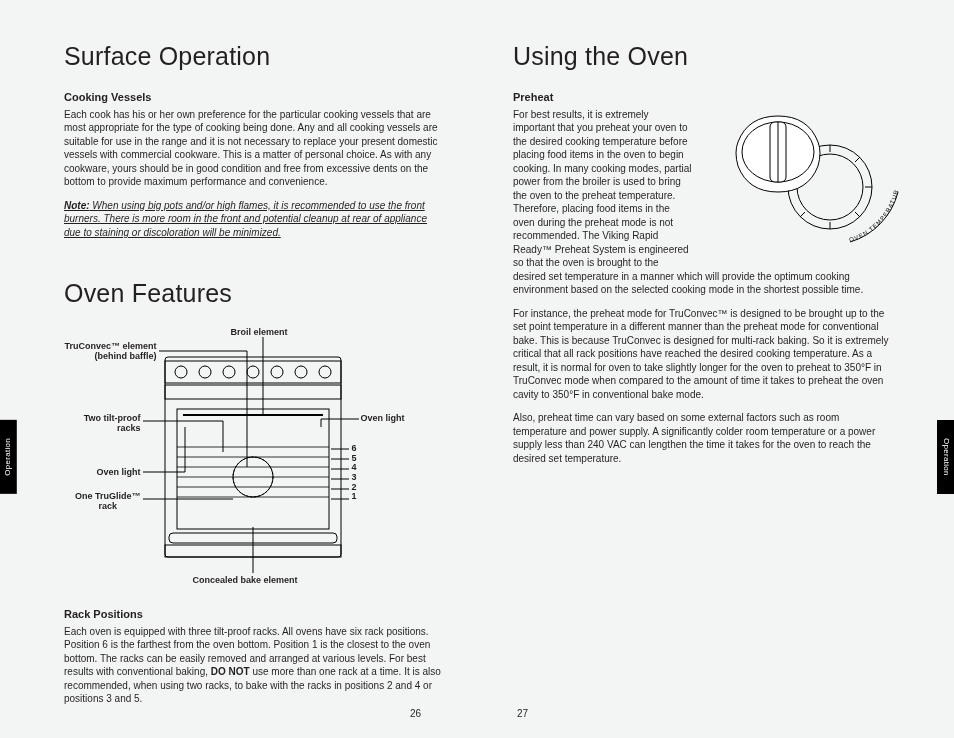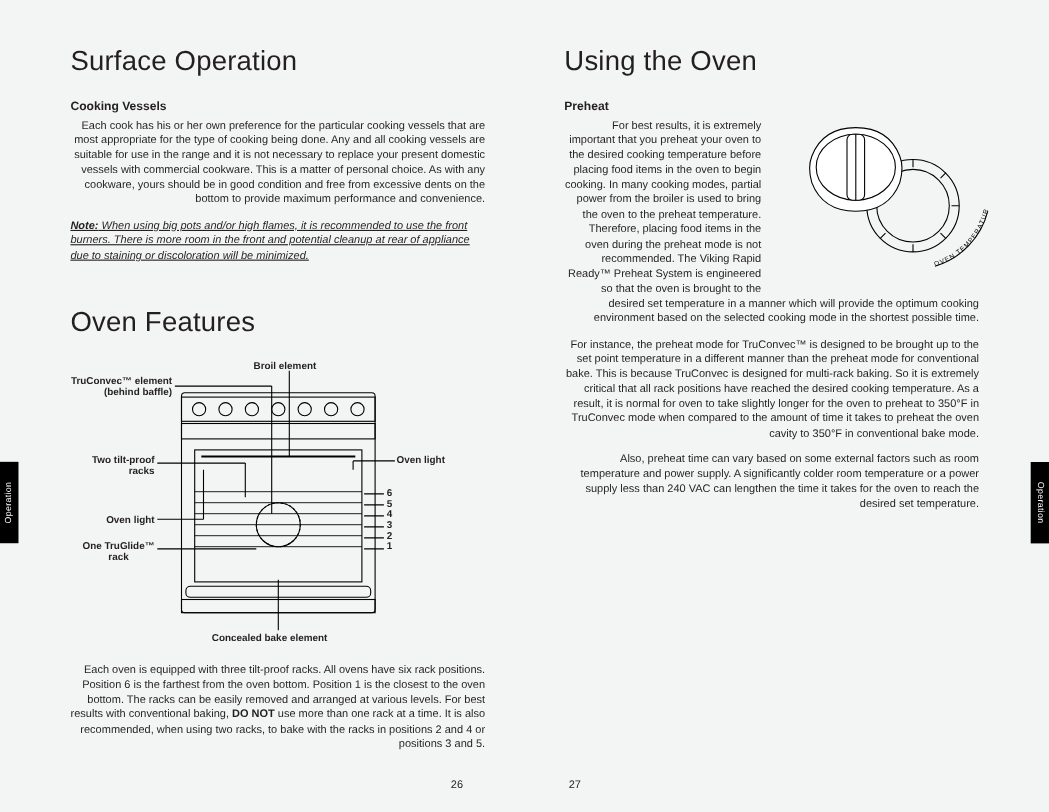--- a/index.html
+++ b/index.html
@@ -45,21 +45,20 @@
     letter-spacing: 0.2px;
   }
   h2.sub {
     font-weight: 700;
     font-size: 11px;
     margin: 10px 0 3px 0;
   }
   p.body {
     margin: 0 0 10px 0;
     max-width: 380px;
-    text-align: right;
   }
   p.note {
     font-style: italic;
     margin: 10px 0 0 0;
     max-width: 380px;
     text-decoration: underline;
   }
   p.note b { font-style: italic; font-weight: 700; }
   .bold { font-weight: 700; margin-top: 32px; }
 
@@ -227,20 +226,21 @@
           <line x1="276" y1="142" x2="258" y2="142"></line>
           <line x1="276" y1="152" x2="258" y2="152"></line>
           <line x1="276" y1="162" x2="258" y2="162"></line>
           <line x1="276" y1="172" x2="258" y2="172"></line>
 
           <line x1="180" y1="246" x2="180" y2="200"></line>
         </g>
       </svg>
     </div>
 
+    <h2 class="sub">Rack Positions</h2>
     <p class="body">
       <span>Each oven is equipped with three tilt-proof racks. All ovens have six rack positions. Position 6 is the farthest from the oven bottom. Position 1 is the closest to the oven bottom. The racks can be easily removed and arranged at various levels. For best results with conventional baking, </span><span class="bold">DO NOT</span><span> use more than one rack at a time. It is also recommended, when using two racks, to bake with the racks in positions 2 and 4 or positions 3 and 5.</span>
     </p>
 
     <div class="pagenum">26</div>
   </div>
 
   <div class="page right">
 
     <h1 class="title">Using the Oven</h1>

